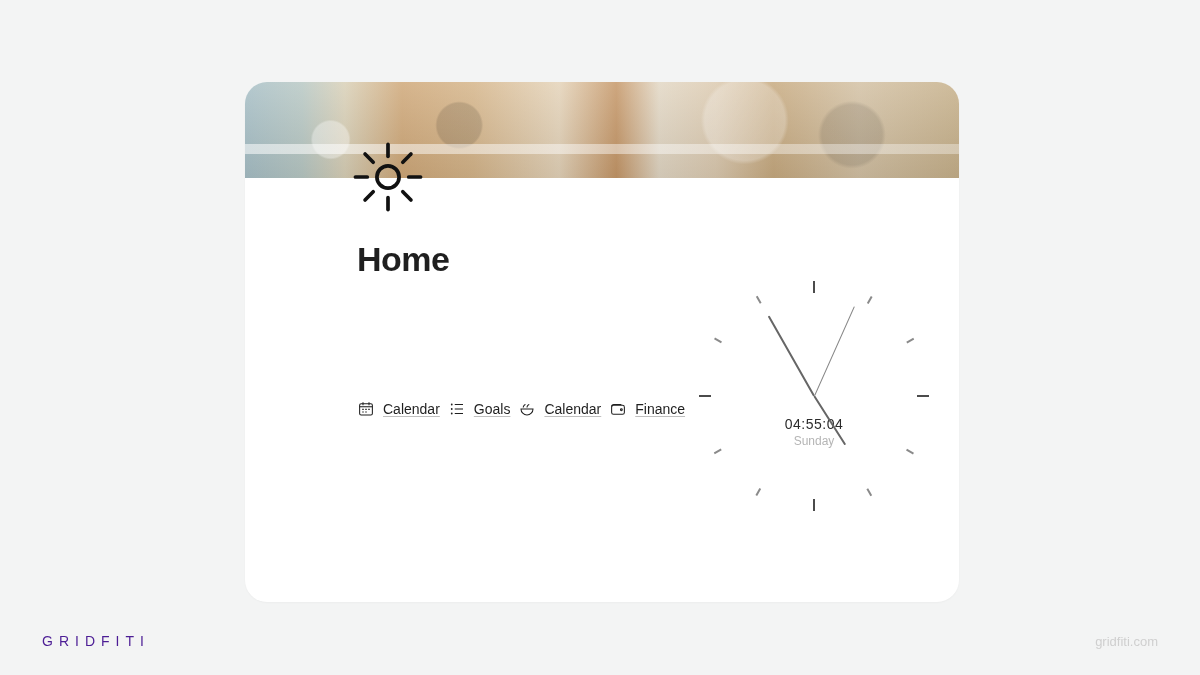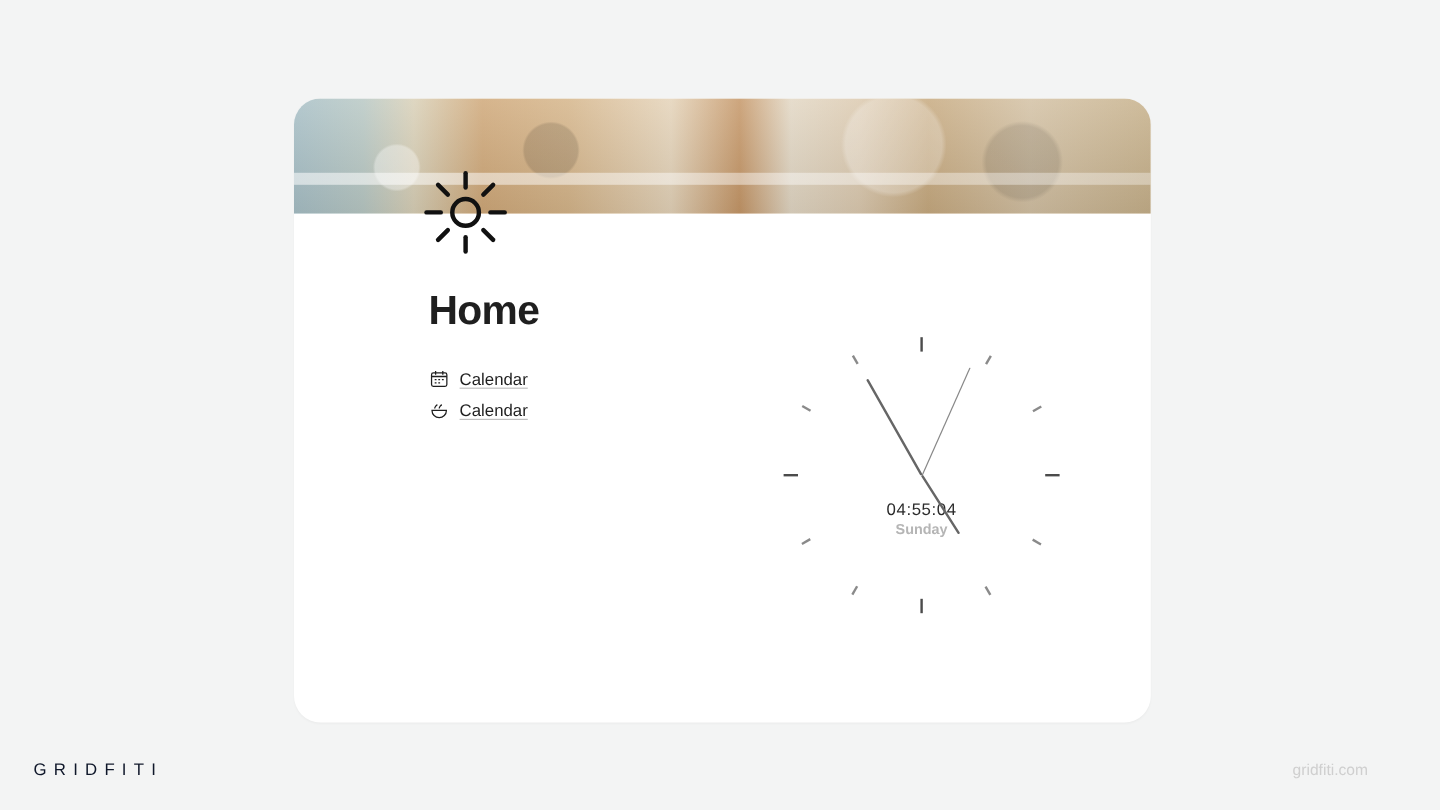--- a/index.html
+++ b/index.html
@@ -73,21 +73,21 @@
     color: #1f1f1f;
     letter-spacing: -0.5px;
   }
   .columns {
     display: flex;
     margin-top: 28px;
     gap: 40px;
   }
   .linklist {
     display: flex;
-    flex-direction: column;
+    flex-direction: row;
     gap: 8px;
     min-width: 210px;
   }
   .linkitem {
     display: flex;
     align-items: center;
     gap: 8px;
     font-size: 14px;
     color: #1f1f1f;
     cursor: pointer;
@@ -128,34 +128,34 @@
   .hand.minute { width: 1.8px; height: 92px;  margin-left:-0.9px; margin-top:-92px; }
   .hand.second { width: 1px;   height: 98px;  margin-left:-0.5px; margin-top:-98px; background:#888; }
   .clock-center {
     position: absolute; left:50%; top:50%;
     display:flex; flex-direction:column; align-items:center;
     transform: translate(-50%, 6px);
     background: rgba(255,255,255,0.0);
     padding-top: 14px;
   }
   .clock-time { font-size: 14px; color:#2b2b2b; letter-spacing:0.5px; }
-  .clock-day  { font-size: 12px; color:#b5b5b5; margin-top:2px;font-weight:bold; }
+  .clock-day  { font-size: 12px; color:#b5b5b5; margin-top:2px; }
 
   
   .brand-left {
     position: absolute;
-    left: 28px; bottom: 26px;
+    left: 42px; bottom: 26px;
     font-size: 14px;
     letter-spacing: 6px;
-    color: #0f172a;
+    color: #4c1d95;
     font-weight: 400;
   }
   .brand-right {
     position: absolute;
-    right: 60px; bottom: 26px;
+    right: 42px; bottom: 26px;
     font-size: 13px;
     color: #cfcfcf;
   }
 </style>
 </head>
 <body>
 
 <div class="card">
 
   <div class="cover">
@@ -196,33 +196,56 @@
                 <line x1="11" y1="12.5" x2="13" y2="12.5"></line>
                 <line x1="15" y1="12.5" x2="17" y2="12.5"></line>
                 <line x1="7" y1="16" x2="9" y2="16"></line>
                 <line x1="11" y1="16" x2="13" y2="16"></line>
               </svg>
           </span>
           <span class="label">Calendar</span>
         </div>
 
 
+        <div class="linkitem">
+          <span class="ic">
+            <svg viewBox="0 0 24 24">
+                <circle cx="5" cy="6" r="1.2" fill="#1f1f1f" stroke="none"></circle>
+                <circle cx="5" cy="12" r="1.2" fill="#1f1f1f" stroke="none"></circle>
+                <circle cx="5" cy="18" r="1.2" fill="#1f1f1f" stroke="none"></circle>
+                <line x1="9" y1="6" x2="20" y2="6"></line>
+                <line x1="9" y1="12" x2="20" y2="12"></line>
+                <line x1="9" y1="18" x2="20" y2="18"></line>
+              </svg>
+          </span>
+          <span class="label">Goals</span>
+        </div>
 
 
         <div class="linkitem">
           <span class="ic">
             <svg viewBox="0 0 24 24">
                 <path d="M4 12h16a8 8 0 0 1-16 0z"></path>
                 <path d="M7 10c0-2 2-4 3-4"></path>
                 <path d="M12 10c0-2 2-4 3-4"></path>
               </svg>
           </span>
           <span class="label">Calendar</span>
         </div>
 
+        <div class="linkitem">
+          <span class="ic">
+            <svg viewBox="0 0 24 24">
+                <rect x="3.5" y="7" width="17" height="12" rx="2.5"></rect>
+                <path d="M3.5 9c0-2 1-3 3-3h10"></path>
+                <circle cx="16.5" cy="13" r="1.2"></circle>
+              </svg>
+          </span>
+          <span class="label">Finance</span>
+        </div>
 
       </div>
 
       <div class="clock-wrap">
         <div class="clock" id="clock">
 
           <div class="clock-center">
             <div class="clock-time">04:55:04</div>
             <div class="clock-day">Sunday</div>
           </div>

